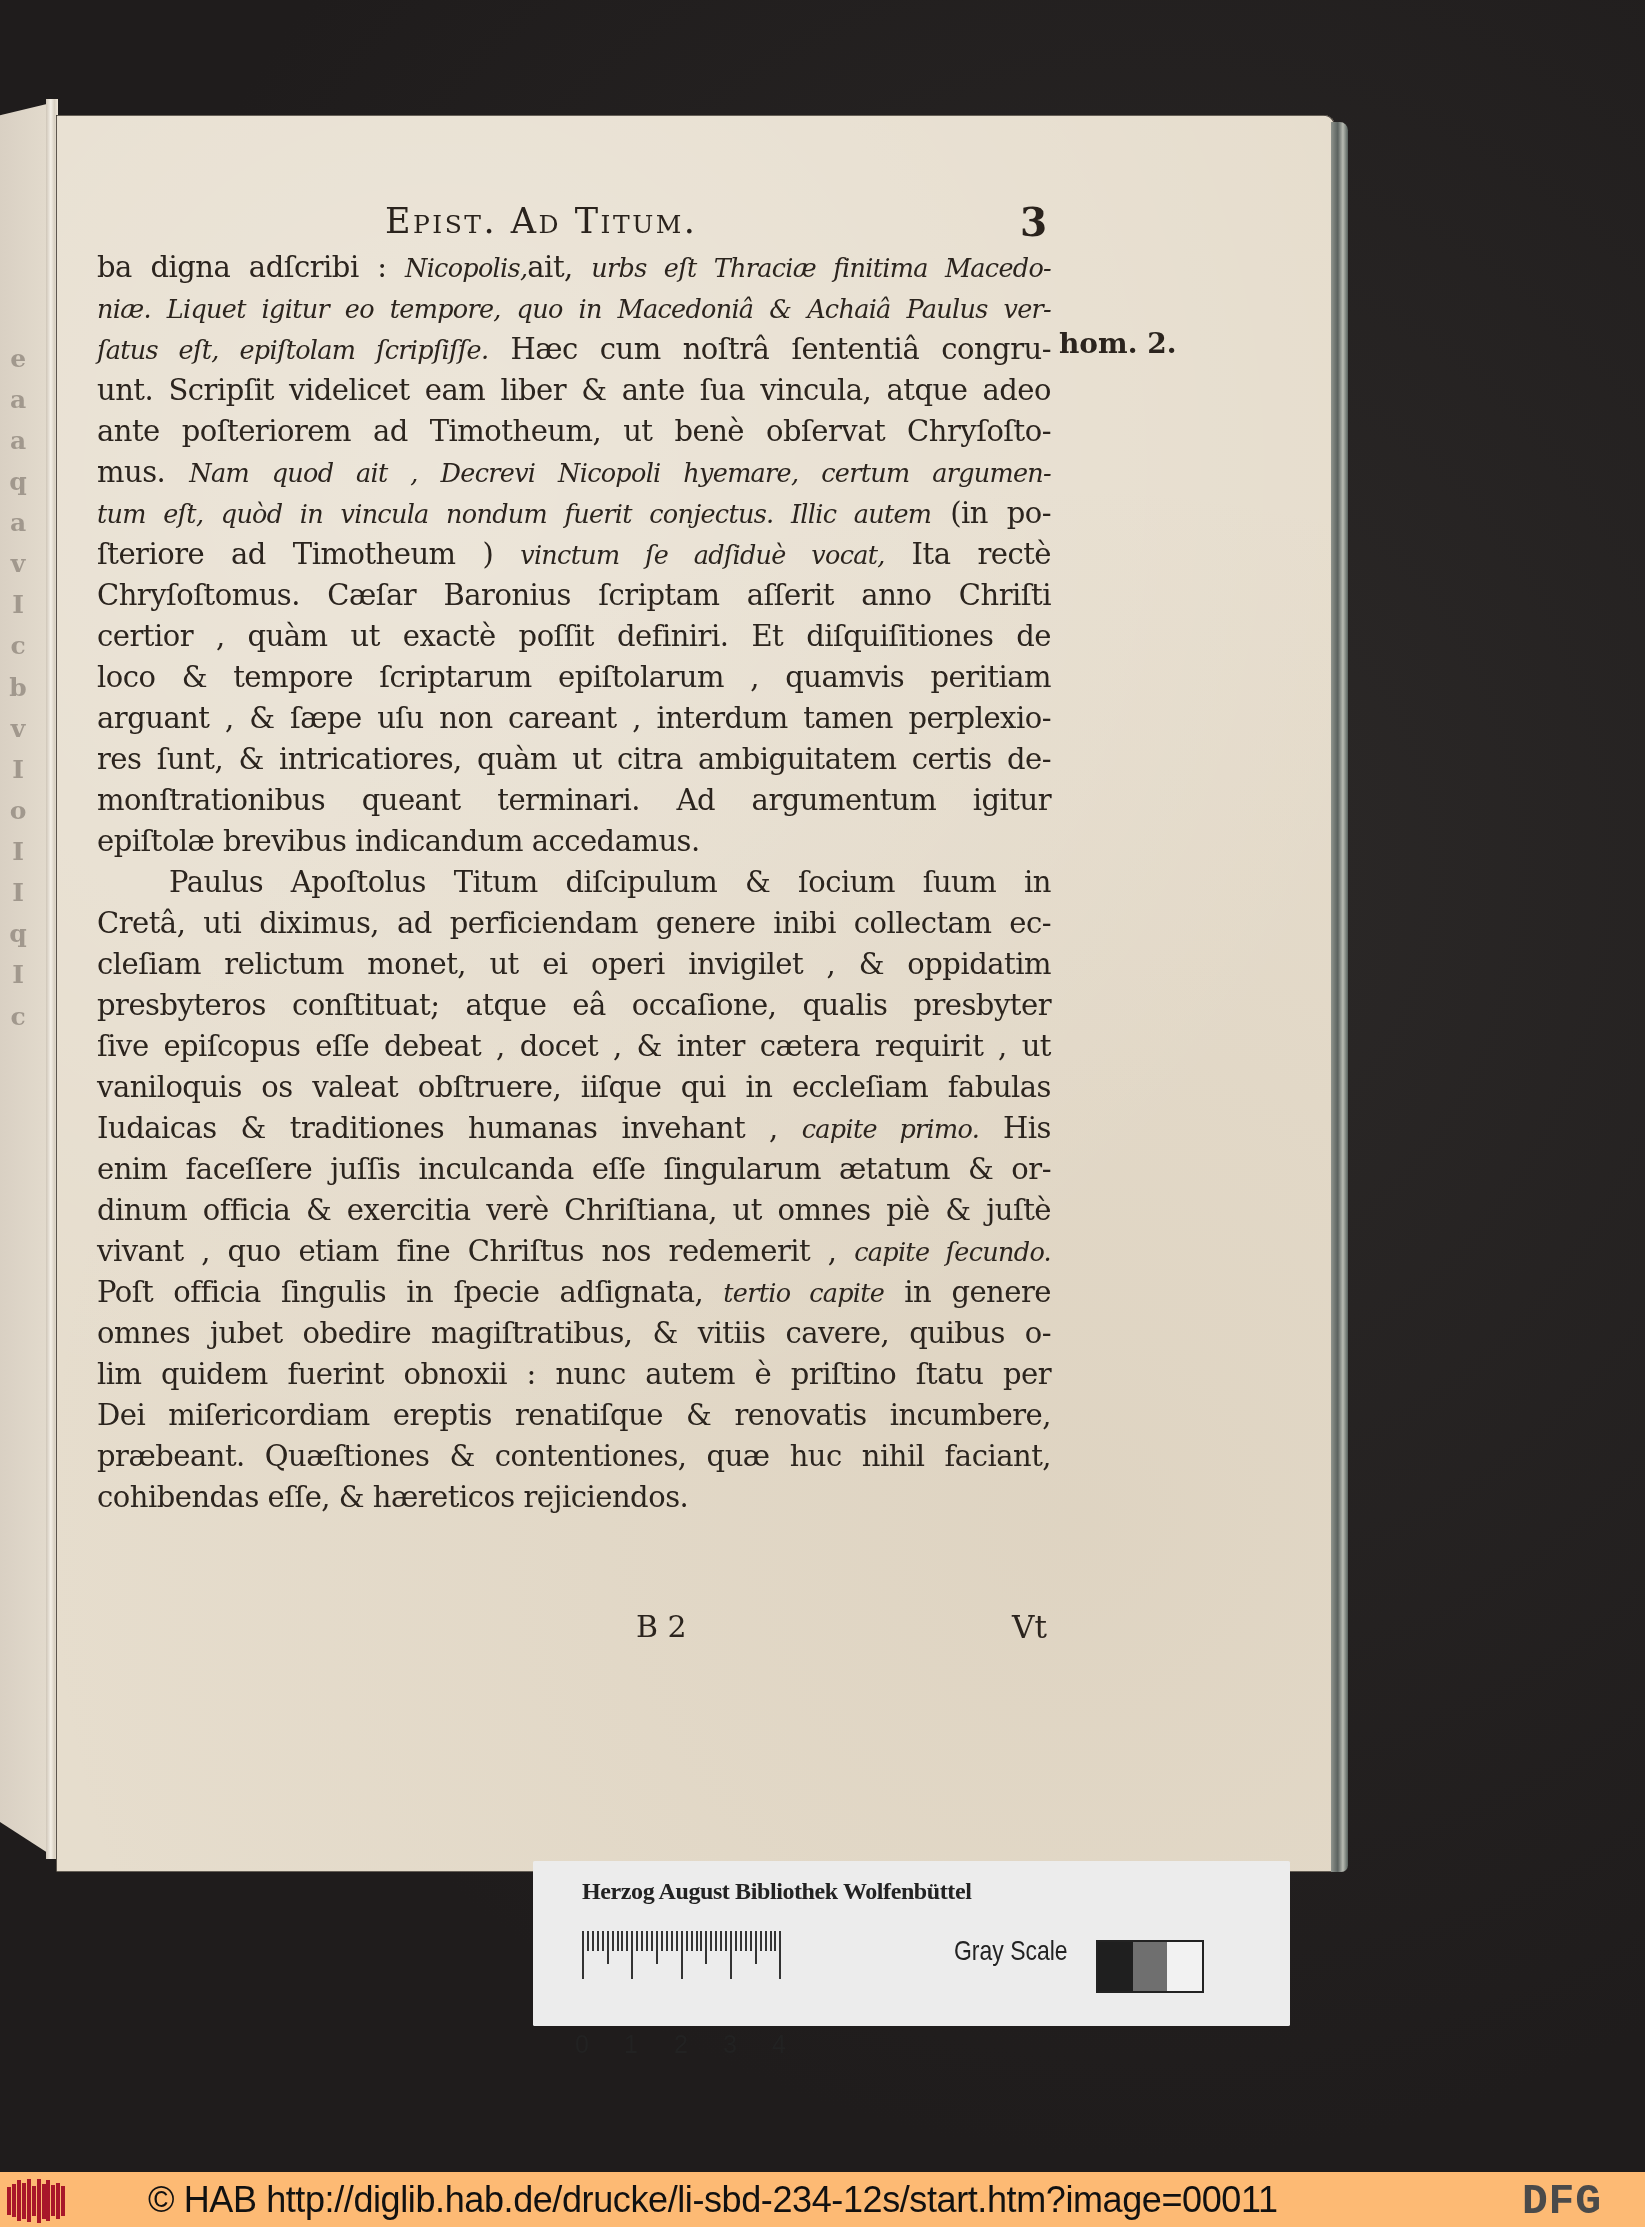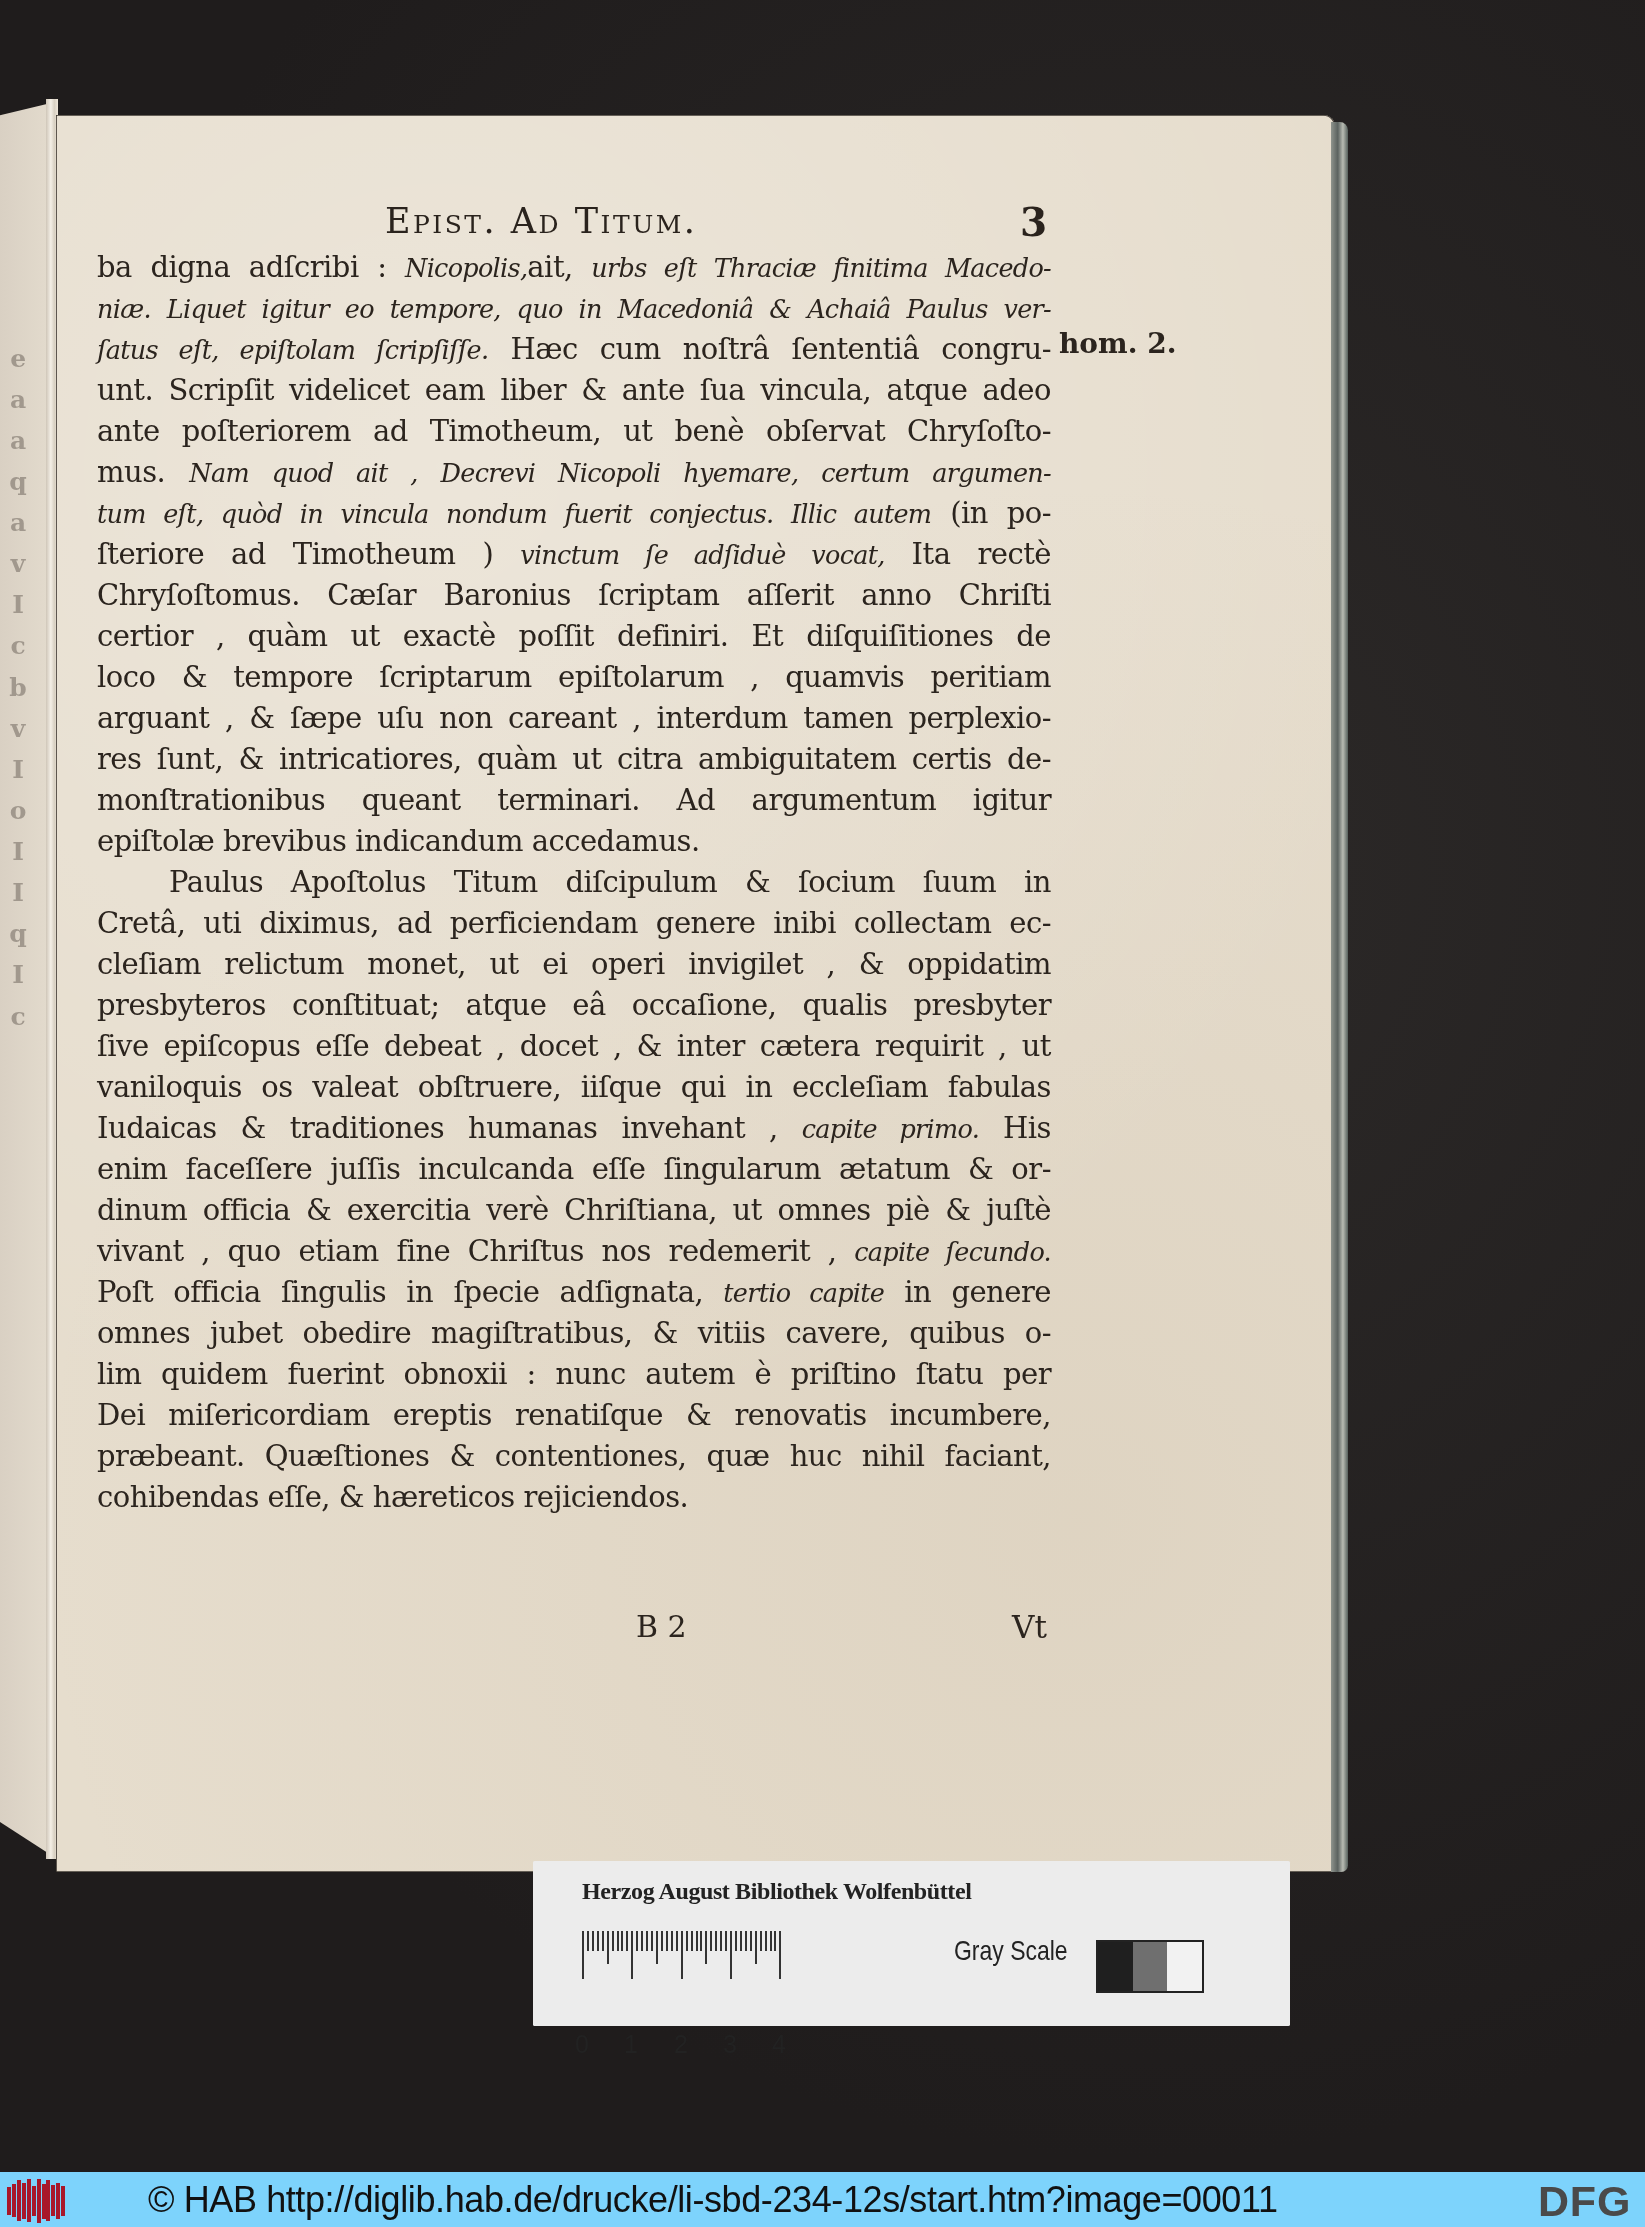--- a/index.html
+++ b/index.html
@@ -98,33 +98,33 @@
     transform:scaleX(0.82); transform-origin:left;
   }
   .swatches {
     position:absolute; left:563px; top:79px; width:104px; height:49px;
     border:2.5px solid #222; display:flex;
   }
   .swatches span { flex:1; }
   
   .footer {
     position:absolute; left:0; top:2172px; width:1645px; height:56px;
-    background:#7dd3fc; display:flex; align-items:center;
+    background:#fdba74; display:flex; align-items:center;
   }
   .hab-logo { position:absolute; left:6.6px; top:6.6px; width:62px; height:44px; }
   .hab-logo span { position:absolute; width:4.1px; background:#a8172a; }
   .credit {
     position:absolute; left:148px; top:6.6px;
     font-family:"Liberation Sans", sans-serif; font-size:36px; color:#111;
     letter-spacing:-0.4px; white-space:nowrap;
   }
   .dfg {
     position:absolute; left:1522px; top:5px;
-    font-family:Liberation Sans, sans-serif; font-weight:bold; font-size:43px;
-    color:#4a4a4a; letter-spacing:0.8px;margin-left:16px;
+    font-family:Liberation Mono, monospace; font-weight:bold; font-size:43px;
+    color:#4a4a4a; letter-spacing:0.8px;
   }
 </style>
 </head>
 <body>
 
 <div class="backdrop"></div>
 
 <div class="prev-page" id="prevPage">
     <div class="ghost" style="top: 239px;">e</div>
     <div class="ghost" style="top: 280px;">a</div>

